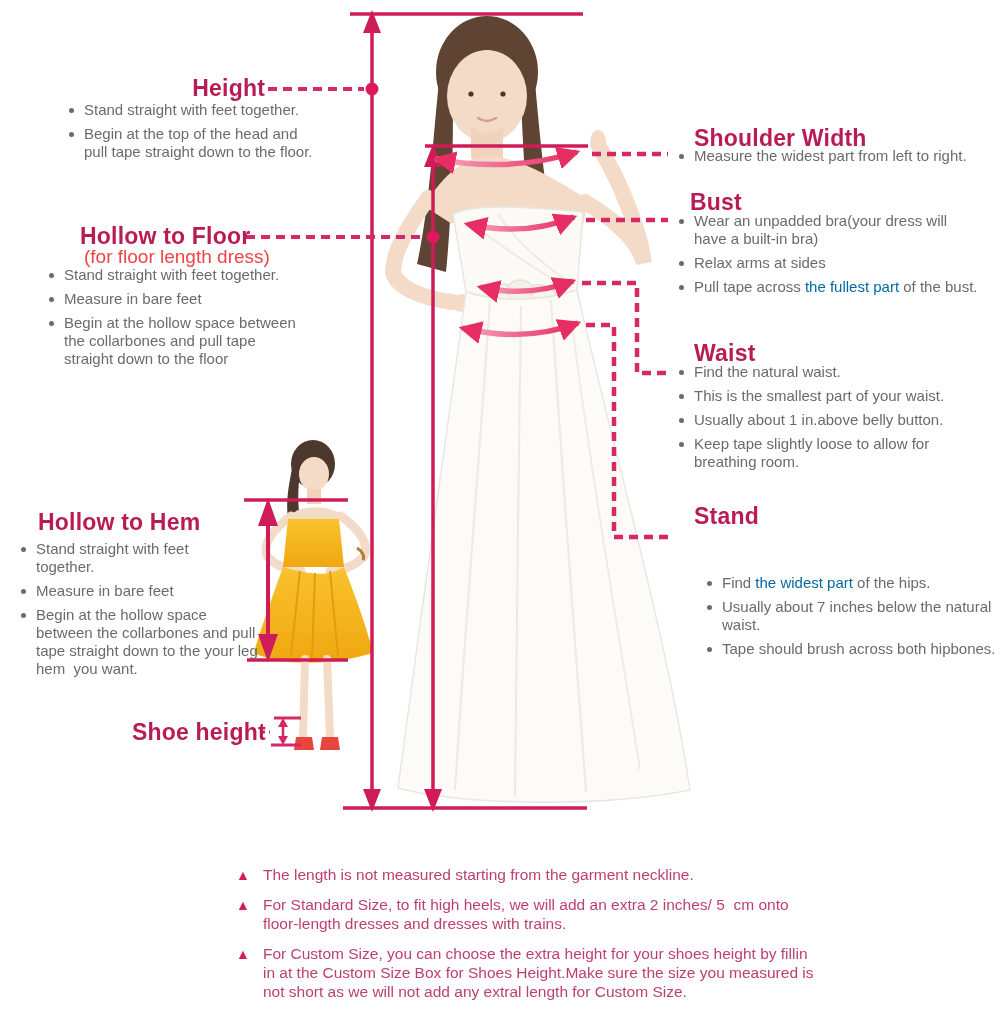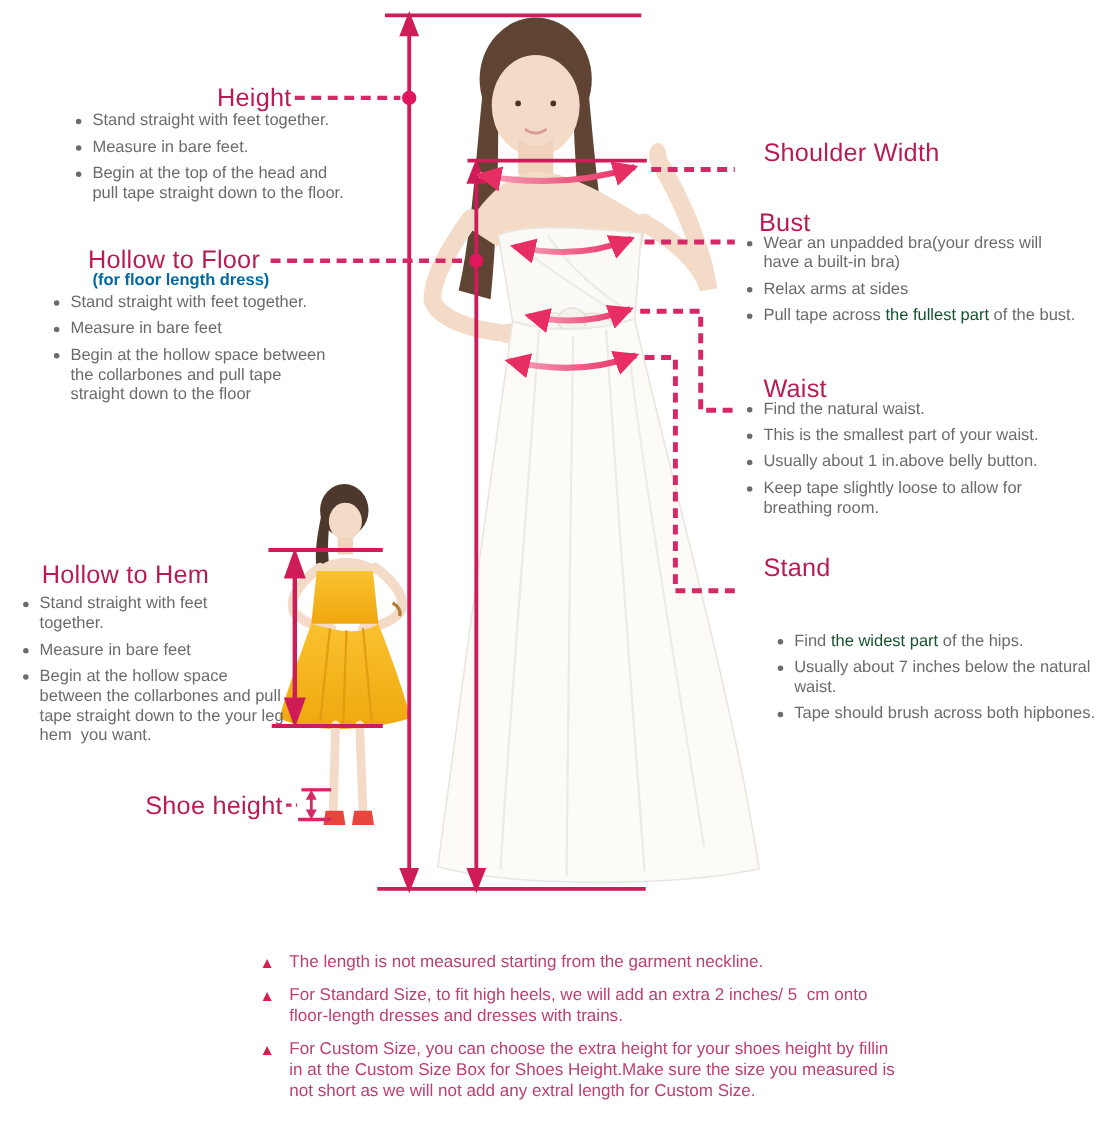--- a/index.html
+++ b/index.html
@@ -3,37 +3,37 @@
 <meta charset="utf-8">
 <style>
   html,body{margin:0;padding:0;background:#ffffff;}
   .canvas{
     position:relative;width:1000px;height:1024px;background:#ffffff;overflow:hidden;
     font-family:"Liberation Sans", sans-serif;
   }
   .overlay{position:absolute;left:0;top:0;width:1000px;height:1024px;}
   .abs{position:absolute;}
   .title{
-    font-size:23px;font-weight:normal;color:#b91b53;letter-spacing:0.2px;
+    font-size:23px;font-weight:bold;color:#b91b53;letter-spacing:0.2px;
     margin:0;line-height:1.05;white-space:nowrap;
   }
   .subtitle{
-    font-size:15px;font-weight:bold;color:#0369a1;margin:0;line-height:1.1;white-space:nowrap;
+    font-size:19px;font-weight:normal;color:#ef4444;margin:0;line-height:1.1;white-space:nowrap;
   }
   ul.blist{list-style:none;margin:0;padding:0;}
   ul.blist li{
     position:relative;padding-left:22px;margin:0 0 6px 0;
     color:#6b6b6b;font-size:15px;line-height:1.2;
   }
   ul.blist li::before{
     content:"";position:absolute;left:7px;top:7px;width:5px;height:5px;border-radius:50%;
     background:#6b6b6b;
   }
   ul.blist li span{white-space:pre-wrap;}
-  .hl{color:#14532d;}
+  .hl{color:#0369a1;}
   ul.notes{list-style:none;margin:0;padding:0;}
   ul.notes li{
     position:relative;padding-left:27px;margin:0 0 11px 0;
     color:#bd3f72;font-size:15.5px;line-height:1.22;
   }
   ul.notes li span{white-space:pre-wrap;}
   .tri{
     position:absolute !important;left:0;top:1px;color:#d42050;font-size:14px;
     padding-left:0 !important;white-space:normal !important;
   }
@@ -170,21 +170,20 @@
       <line x1="271" y1="745" x2="301" y2="745" stroke="#d62766" stroke-width="3"></line>
       <line x1="283" y1="723" x2="283" y2="740" stroke="#d62766" stroke-width="2.5"></line>
       <polygon points="283,718 278,727 288,727" fill="#d62766"></polygon>
       <polygon points="283,745 278,736 288,736" fill="#d62766"></polygon>
     </g>
   </svg>
 
   <h2 class="abs title" style="left:150px;top:76px;width:115px;text-align:right;">Height</h2>
   <ul class="abs blist" style="left:62px;top:101px;width:290px;">
       <li><span>Stand straight with feet together.</span></li>
-      <li><span>Measure in bare feet.</span></li>
       <li><span>Begin at the top of the head and
 pull tape straight down to the floor.</span></li>
     </ul>
 
   <h2 class="abs title" style="left:80px;top:224px;">Hollow to Floor</h2>
   <p class="abs subtitle" style="left:84px;top:247px;">(for floor length dress)</p>
   <ul class="abs blist" style="left:42px;top:266px;width:300px;">
       <li><span>Stand straight with feet together.</span></li>
       <li><span>Measure in bare feet</span></li>
       <li><span>Begin at the hollow space between
@@ -199,20 +198,23 @@
       <li><span>Measure in bare feet</span></li>
       <li><span>Begin at the hollow space
 between the collarbones and pull
 tape straight down to the your leg
 hem  you want.</span></li>
     </ul>
 
   <h2 class="abs title" style="left:132px;top:720px;">Shoe height</h2>
 
   <h2 class="abs title" style="left:694px;top:126px;">Shoulder Width</h2>
+  <ul class="abs blist" style="left:672px;top:147px;width:325px;">
+      <li><span>Measure the widest part from left to right.</span></li>
+    </ul>
 
   <h2 class="abs title" style="left:690px;top:190px;">Bust</h2>
   <ul class="abs blist" style="left:672px;top:212px;width:328px;">
       <li><span>Wear an unpadded bra(your dress will
 have a built-in bra)</span></li>
       <li><span>Relax arms at sides</span></li>
       <li><span>Pull tape across </span><span class="hl">the fullest part</span><span> of the bust.</span></li>
     </ul>
 
   <h2 class="abs title" style="left:694px;top:341px;">Waist</h2>

